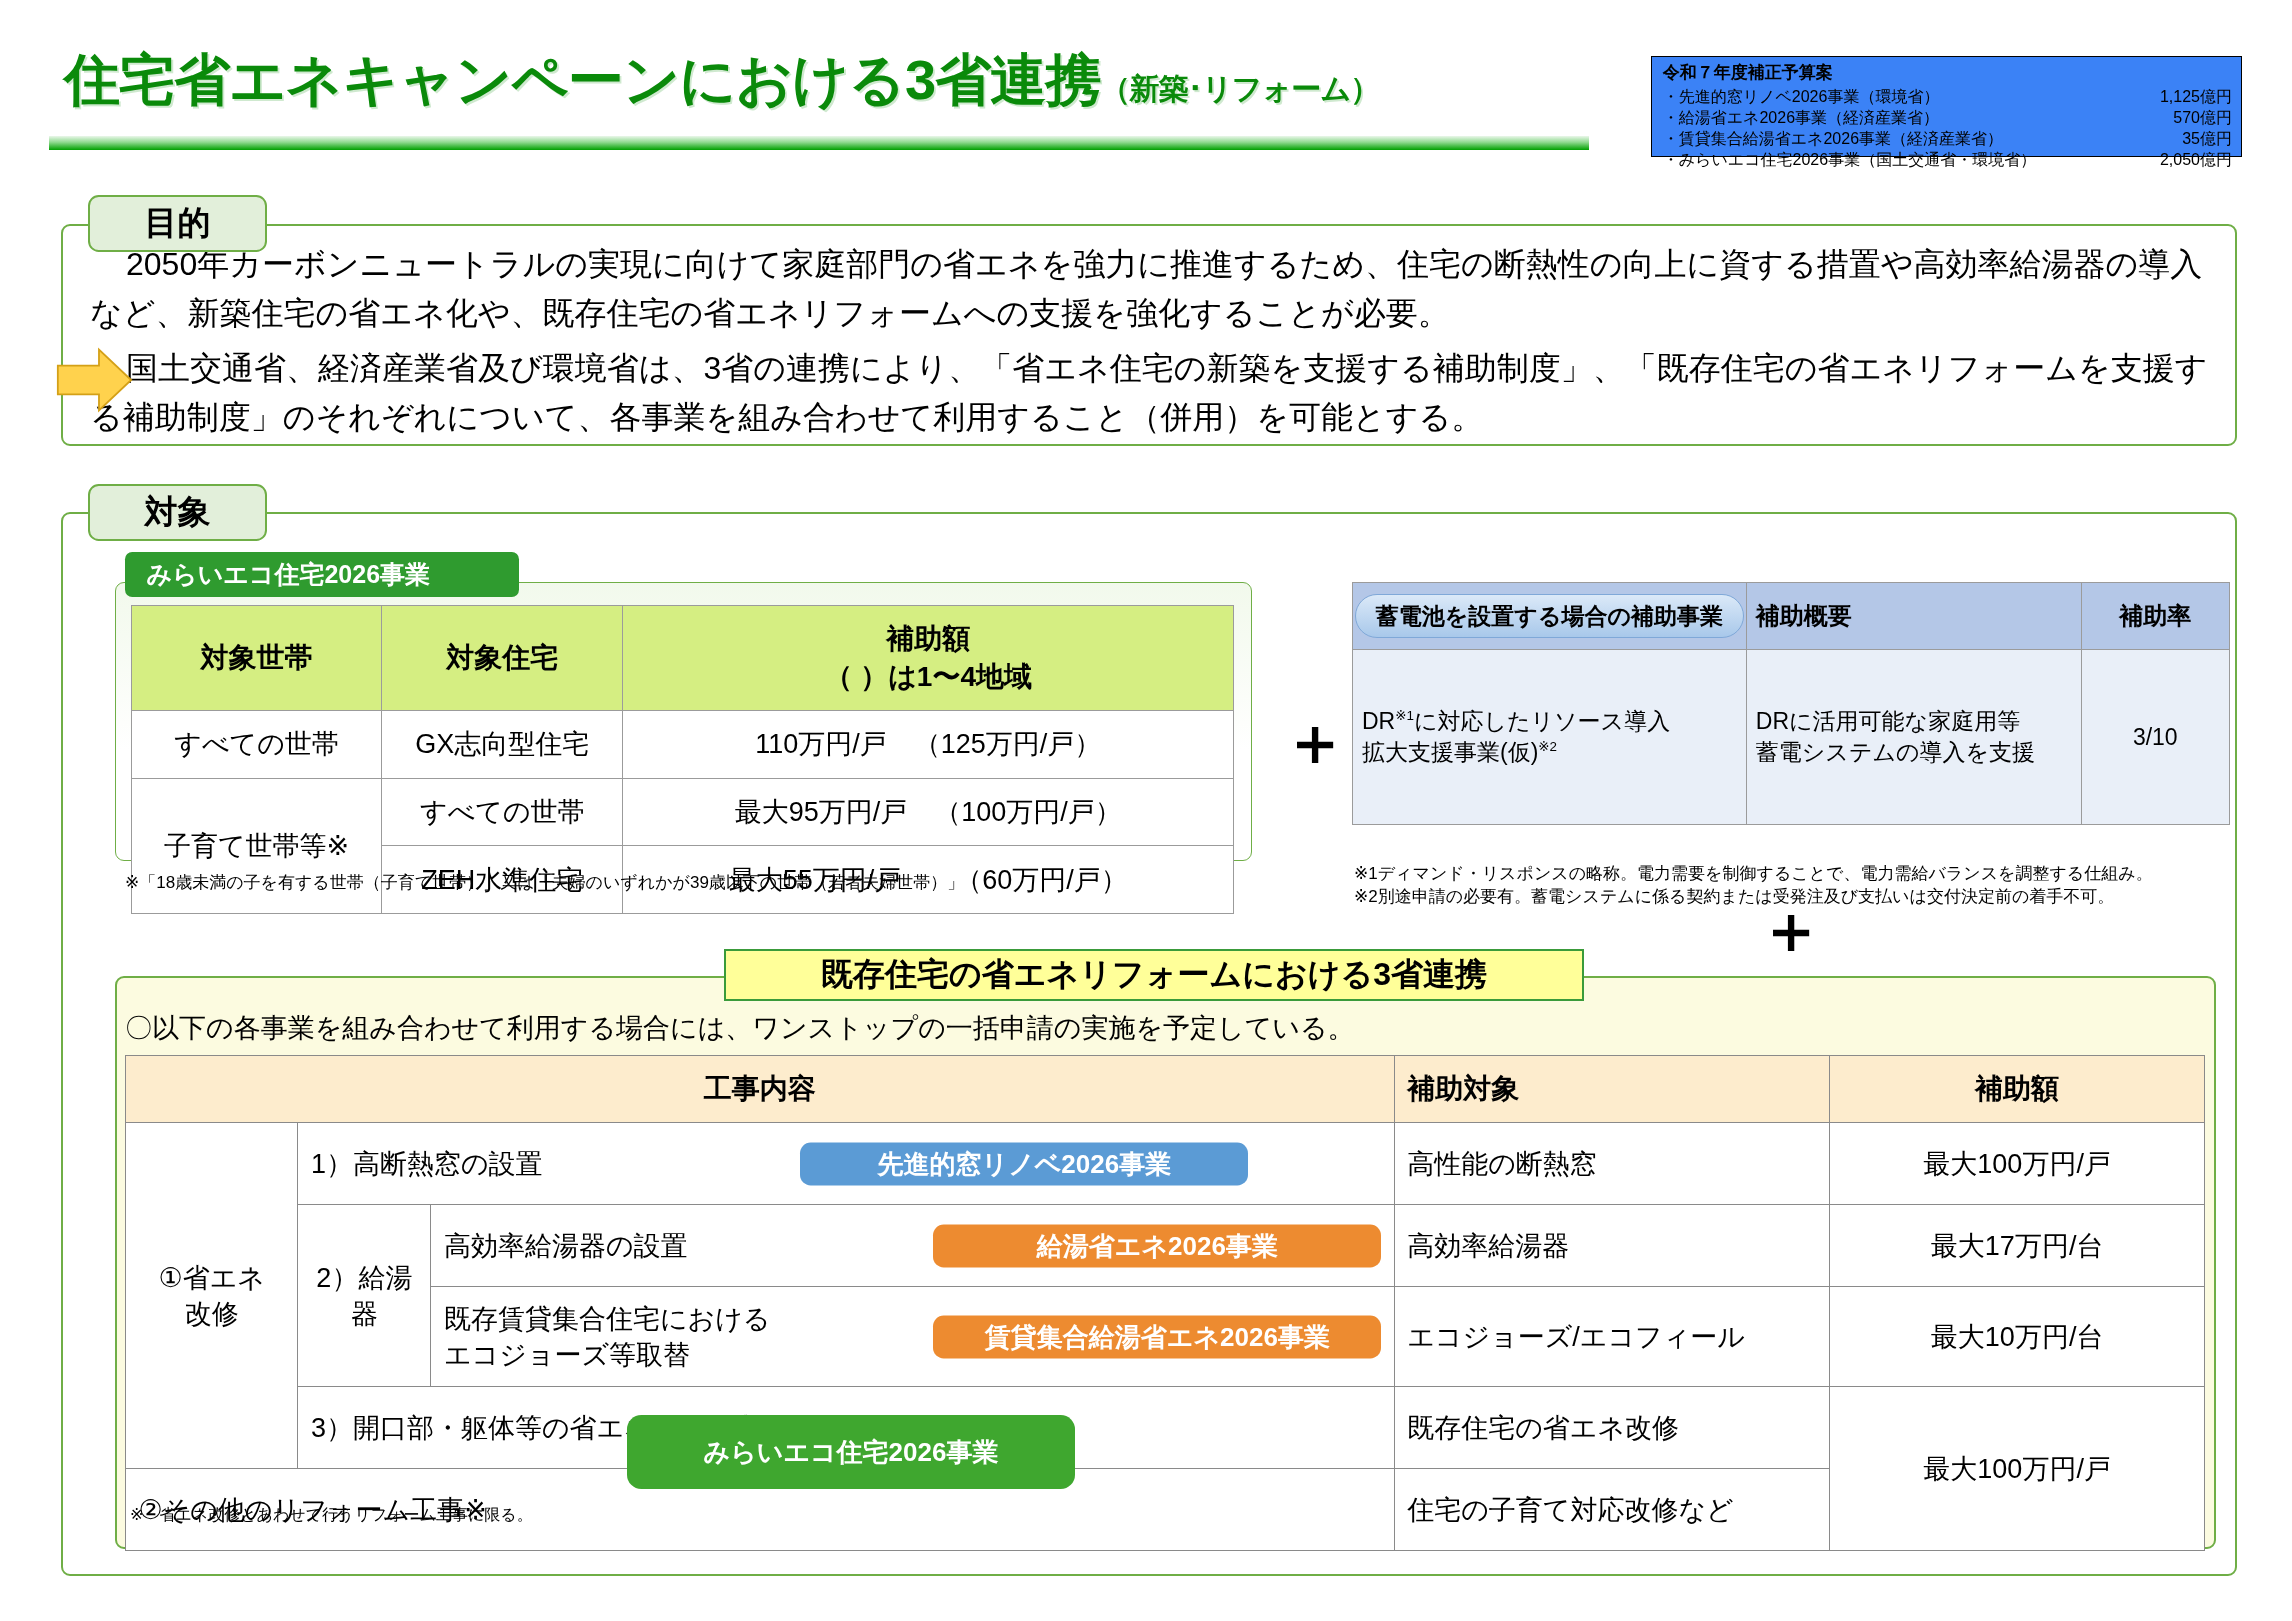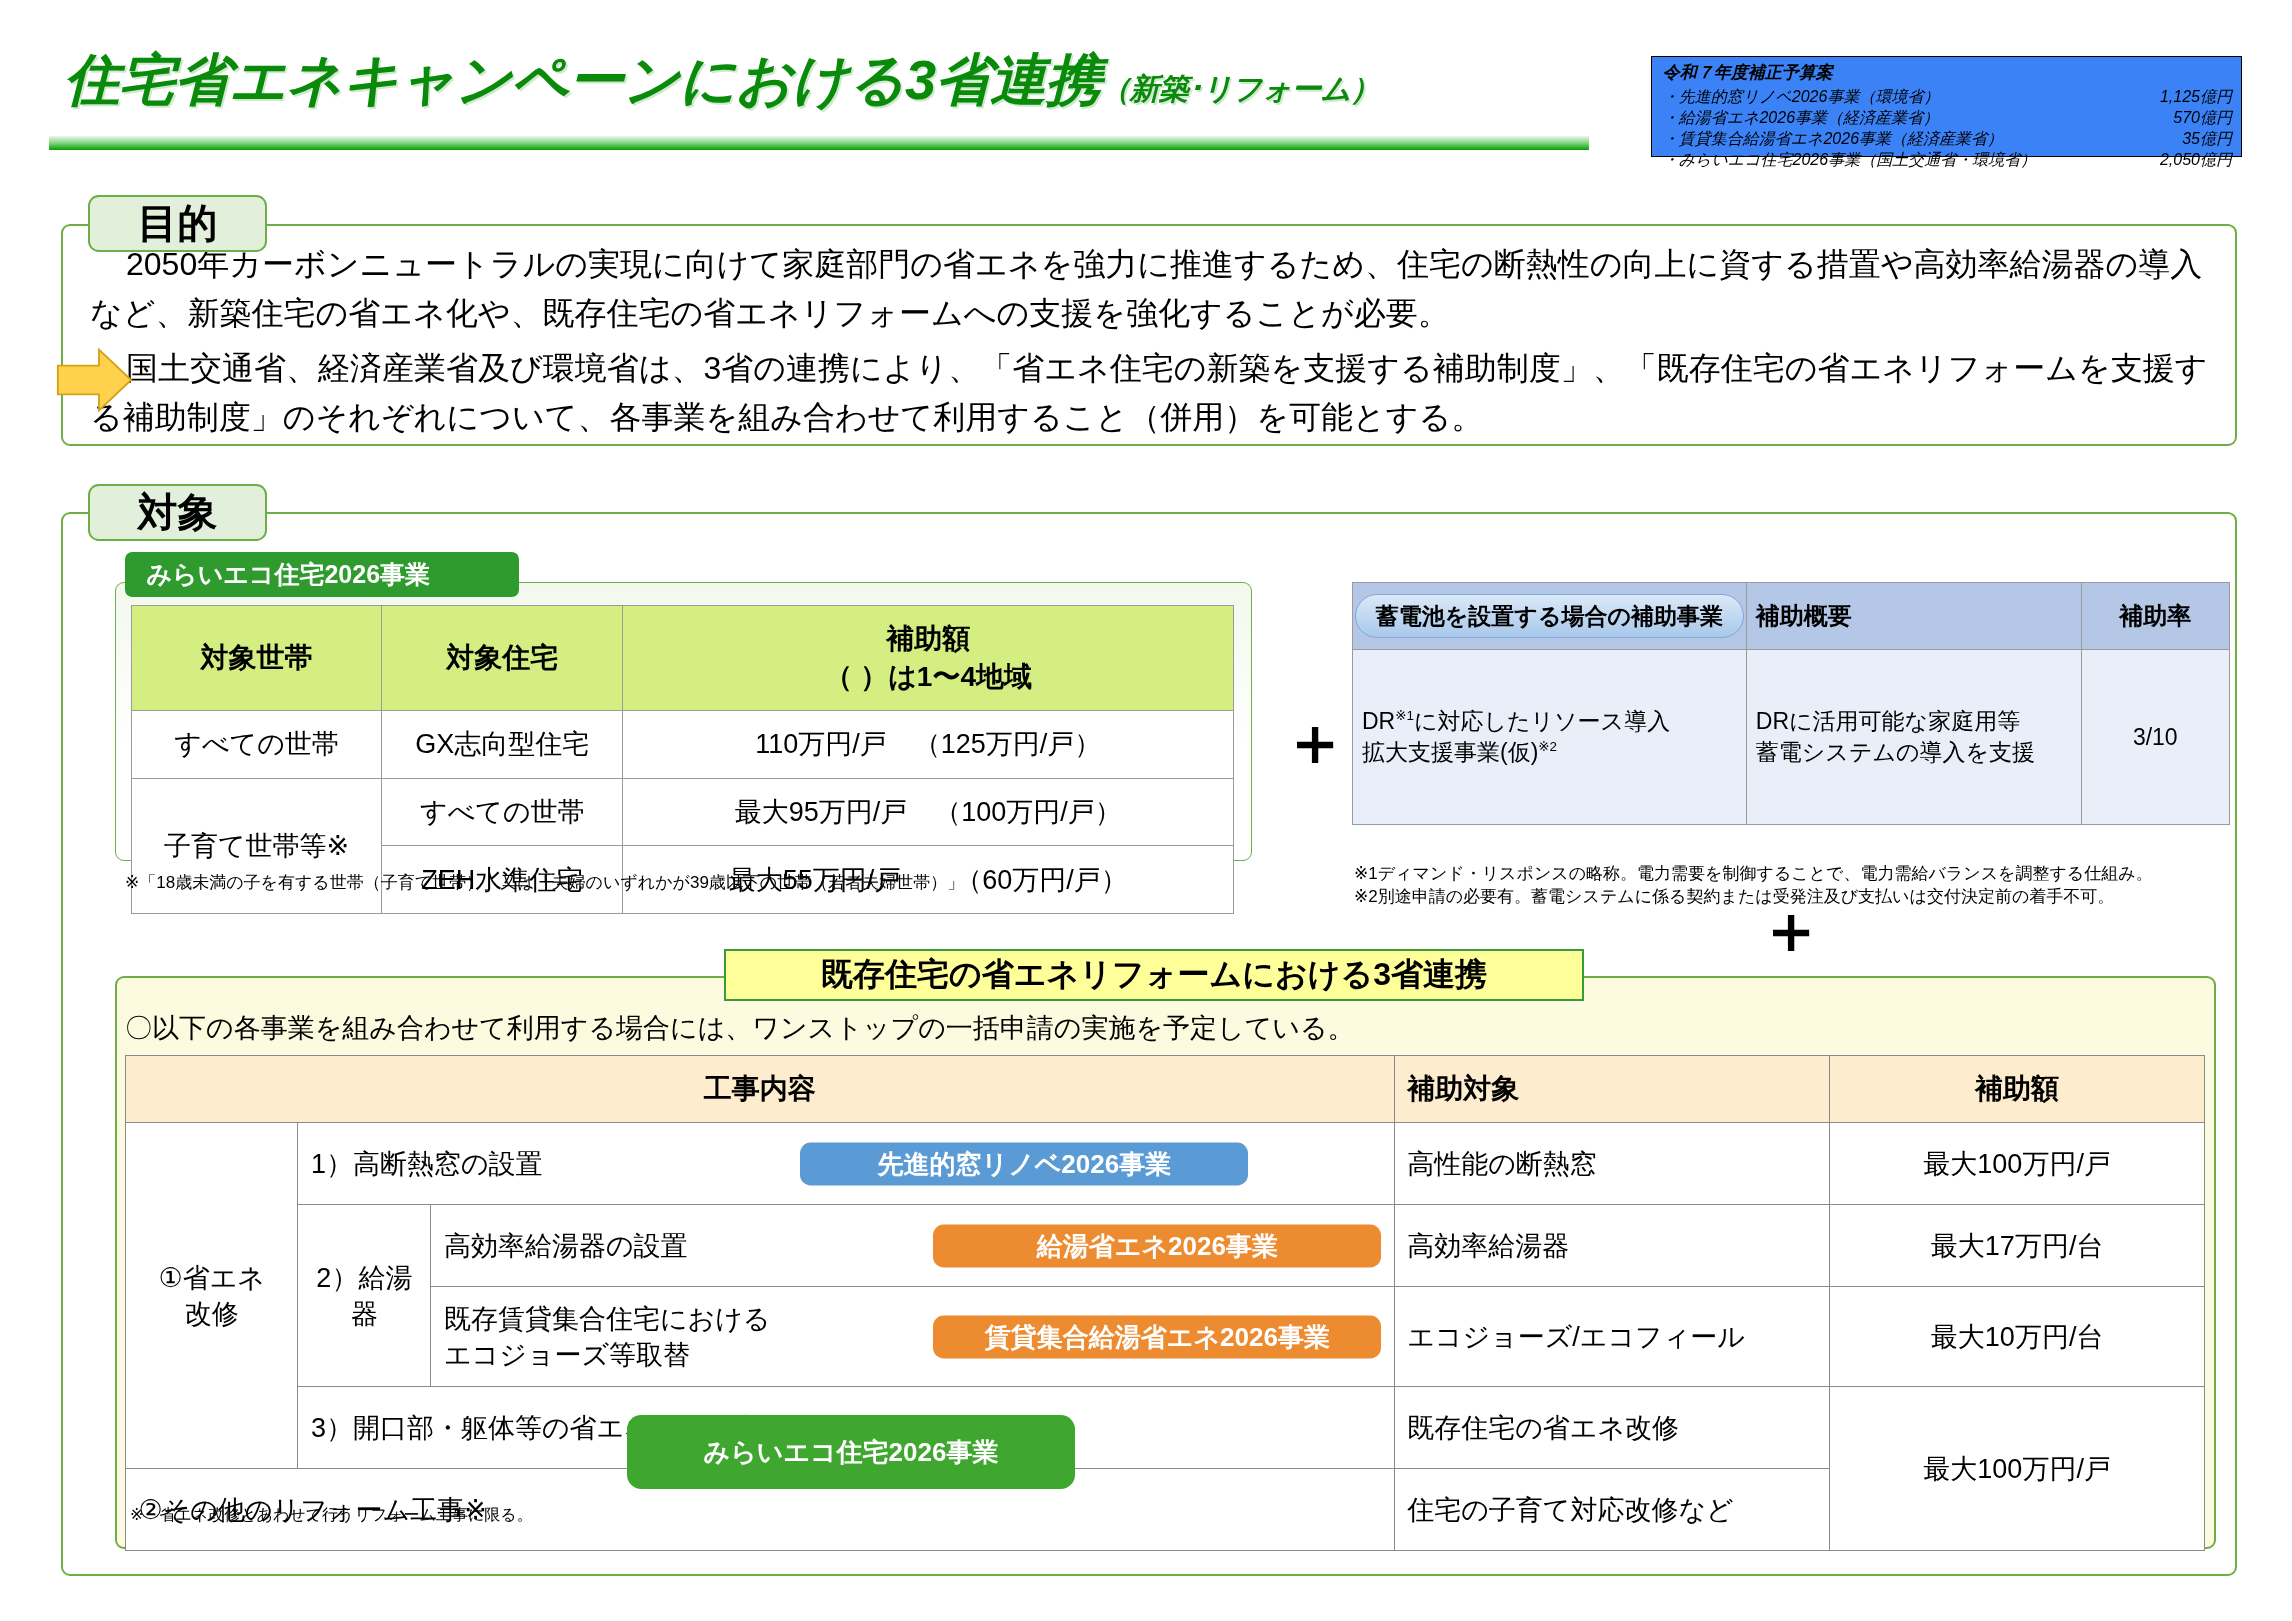--- a/index.html
+++ b/index.html
@@ -7,21 +7,21 @@
   body{
     width:2293px;height:1621px;
     background:#ffffff;
     font-family:"Liberation Sans","DejaVu Sans",sans-serif;
     color:#000;
     position:relative;
     overflow:hidden;
   }
 
   
-  #header{position:absolute;left:0;top:0;width:1998px;height:166px;font-style:italic;}
+  #header{position:absolute;left:0;top:0;width:1998px;height:166px;}
   #title{
     position:absolute;left:64px;top:43px;
     font-size:56px;font-weight:bold;
     color:#0a8a0a;
     letter-spacing:-0.9px;
     white-space:nowrap;
     text-shadow:1.8px 1.8px 0 #cfe9cf;
   }
   #title .sub{font-size:30px;letter-spacing:-0.9px;}
   #title-underline{
@@ -38,21 +38,21 @@
   }
   #budget-box .b-title{font-weight:bold;font-size:17px;margin-bottom:0.9px;}
   #budget-box .b-row{display:flex;justify-content:space-between;white-space:nowrap;}
   #budget-box .b-row .b-amt{padding-left:12.5px;}
 
   
   .panel{position:absolute;border:2.7px solid #6fae46;border-radius:9px;box-sizing:border-box;}
   .panel-tab{
     position:absolute;
     background:#e2efda;border:2.7px solid #6fae46;border-radius:10.7px;
-    font-size:40px;font-weight:bold;text-align:center;
+    font-size:33px;font-weight:bold;text-align:center;
     box-sizing:border-box;
     z-index:4;
     display:flex;align-items:center;justify-content:center;
     color:#000;
   }
 
   
   #purpose-panel{left:61px;top:224px;width:2176px;height:222px;background:#fff;}
   #purpose-tab{left:88px;top:195px;width:179px;height:57px;}
   #purpose-body{

